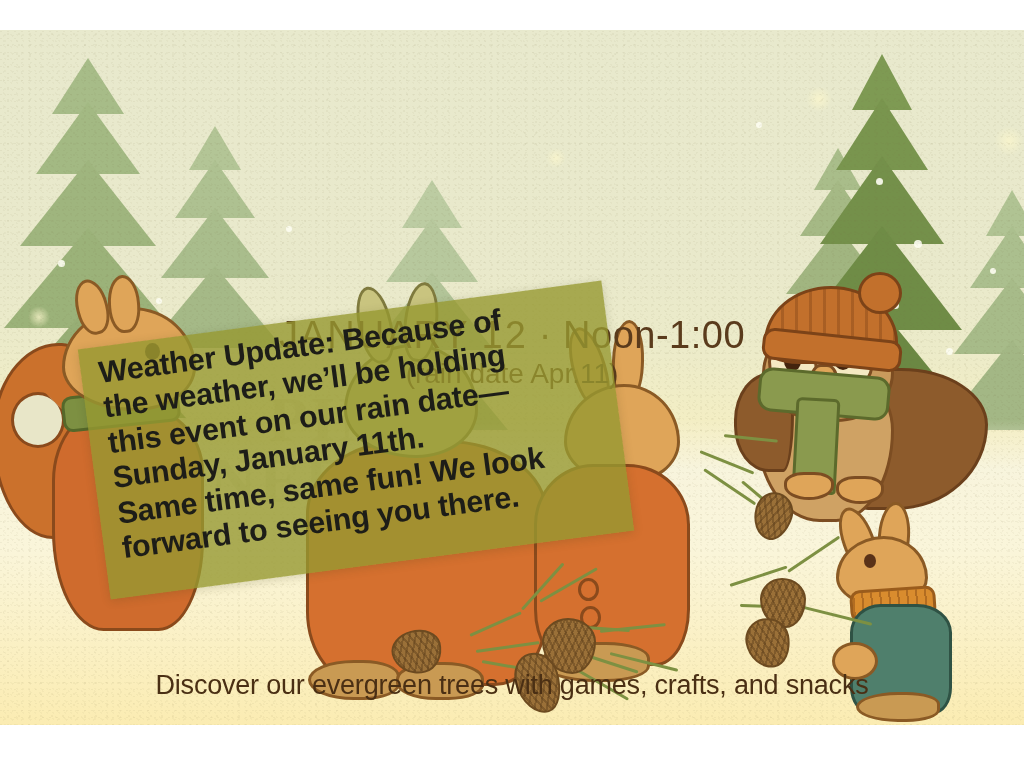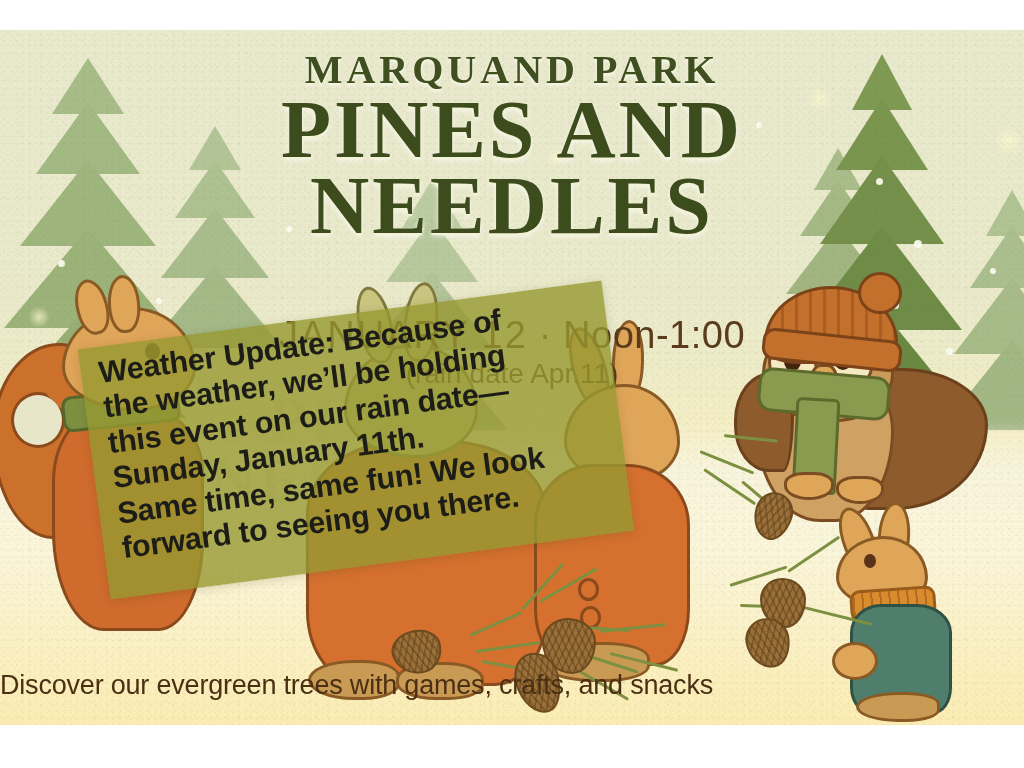--- a/index.html
+++ b/index.html
@@ -143,20 +143,21 @@
   #dateline .row1 .d-main { letter-spacing: 2px; }
   #dateline .row2 {
     font-size: 28px;
     line-height: 1.25;
   }
 
   #tagline {
     position: absolute;
     left: 0; right: 0;
     bottom: 24px;
+    text-align: center;
     z-index: 7;
     font-family: "Liberation Sans", sans-serif;
     font-size: 27px;
     color: #4a2f14;
     letter-spacing: -.2px;
     margin-top: 28px;
   }
 
   
   #watermark {
@@ -439,25 +440,20 @@
       <div class="needle" style="left:0px;  top:34px; width:60px; transform:rotate(-18deg);"></div>
       <div class="needle" style="left:10px; top:54px; width:66px; transform:rotate(2deg);"></div>
       <div class="needle" style="left:58px; top:20px; width:62px; transform:rotate(-34deg);"></div>
       <div class="needle" style="left:74px; top:56px; width:70px; transform:rotate(14deg);"></div>
       <div class="pinecone" style="left:30px; top:28px; width:42px; height:46px;"></div>
       <div class="pinecone" style="left:16px; top:68px; width:40px; height:46px; transform:rotate(-10deg);"></div>
     </div>
 
     <div id="grain"></div>
 
-    <div class="titleblock">
-      <div id="kicker">MARQUAND PARK</div>
-      <div id="title1">PINES AND</div>
-      <div id="title2">NEEDLES</div>
-    </div>
 
     <div id="dateline">
       <div class="row1">
         <span class="d-main">JANUARY 12</span>
         <span>·</span>
         <span>Noon-1:00</span>
       </div>
       <div class="row2">(rain date Apr.11)</div>
     </div>
 

